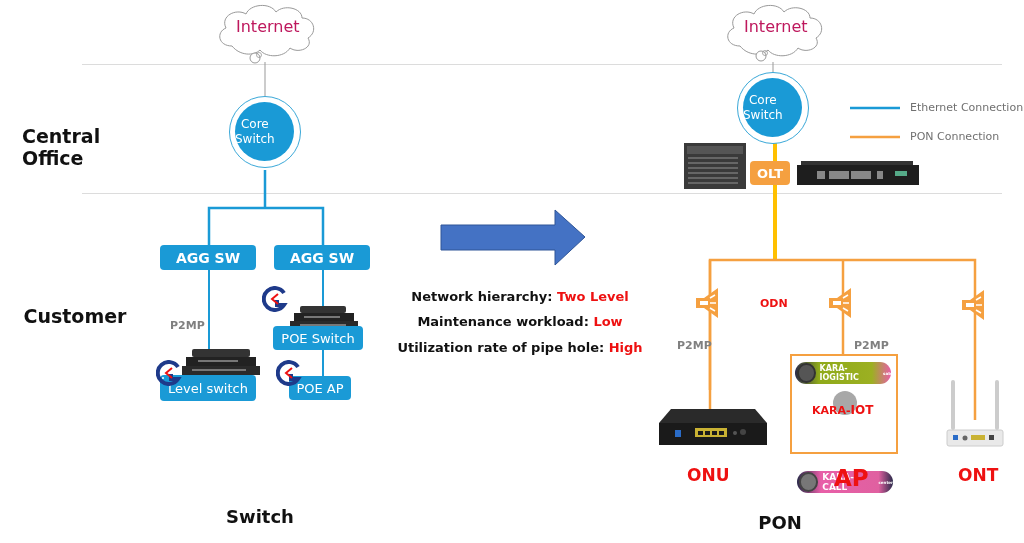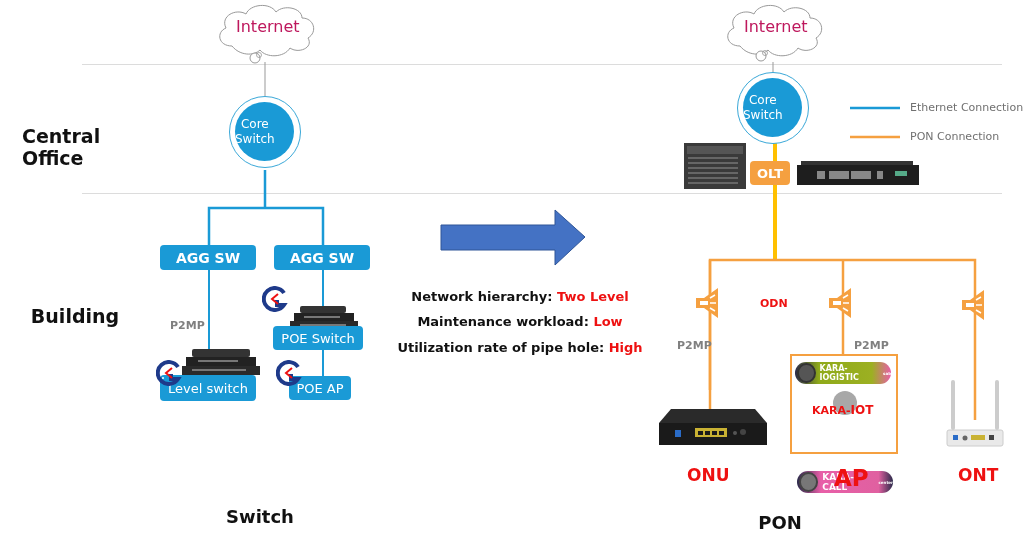--- a/index.html
+++ b/index.html
@@ -23,21 +23,21 @@
   .kara-pill { position: absolute; border-radius: 12px; display: flex; align-items: center; overflow: hidden; font-family: "DejaVu Sans", sans-serif; font-weight: bold; color: #fff; font-size: 8px; }
 </style>
 </head>
 <body>
 
 <div class="hline" style="left:82px; top:64px; width:920px;"></div>
 <div class="hline" style="left:82px; top:193px; width:920px;"></div>
 
 <div class="section-label" style="left:22px; top:125px; width:140px; text-align:left;">Central Office</div>
 <div class="section-label" style="left:20px; top:305px; width:110px;">
-  <div>Building</div>
+  <div>Customer</div>
 </div>
 
 <svg class="abs" style="left:0; top:0;" width="1024" height="543">
 
   <line x1="265" y1="62" x2="265" y2="96" stroke="#999" stroke-width="1"></line>
 
   <line x1="265" y1="170" x2="265" y2="208" stroke="#1a9ad6" stroke-width="2.5"></line>
   <polyline points="209,260 209,208 323,208 323,260" fill="none" stroke="#1a9ad6" stroke-width="2.5"></polyline>
   <line x1="209" y1="260" x2="209" y2="378" stroke="#1a9ad6" stroke-width="2"></line>
   <line x1="323" y1="260" x2="323" y2="335" stroke="#1a9ad6" stroke-width="2"></line>

